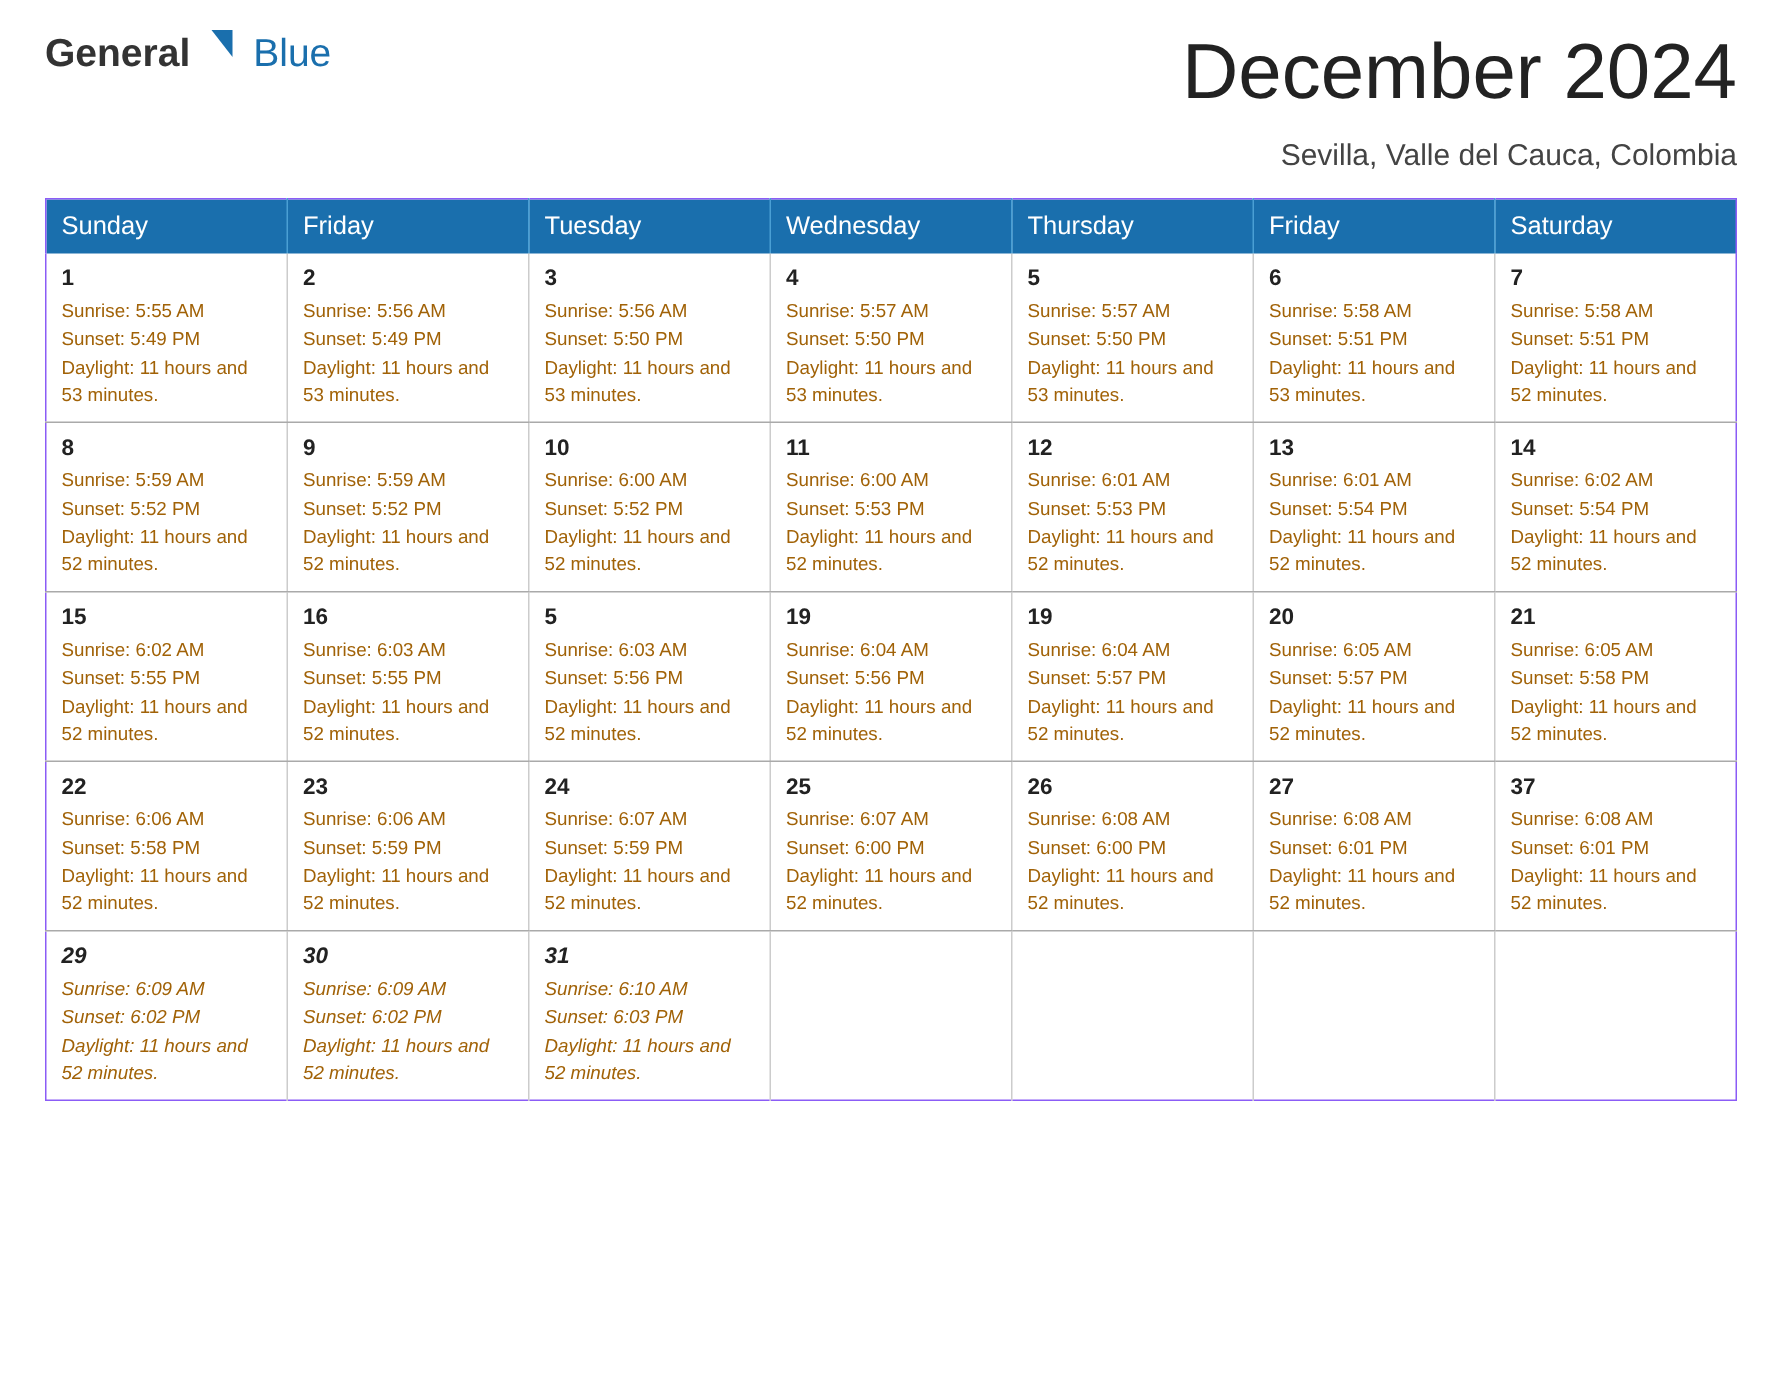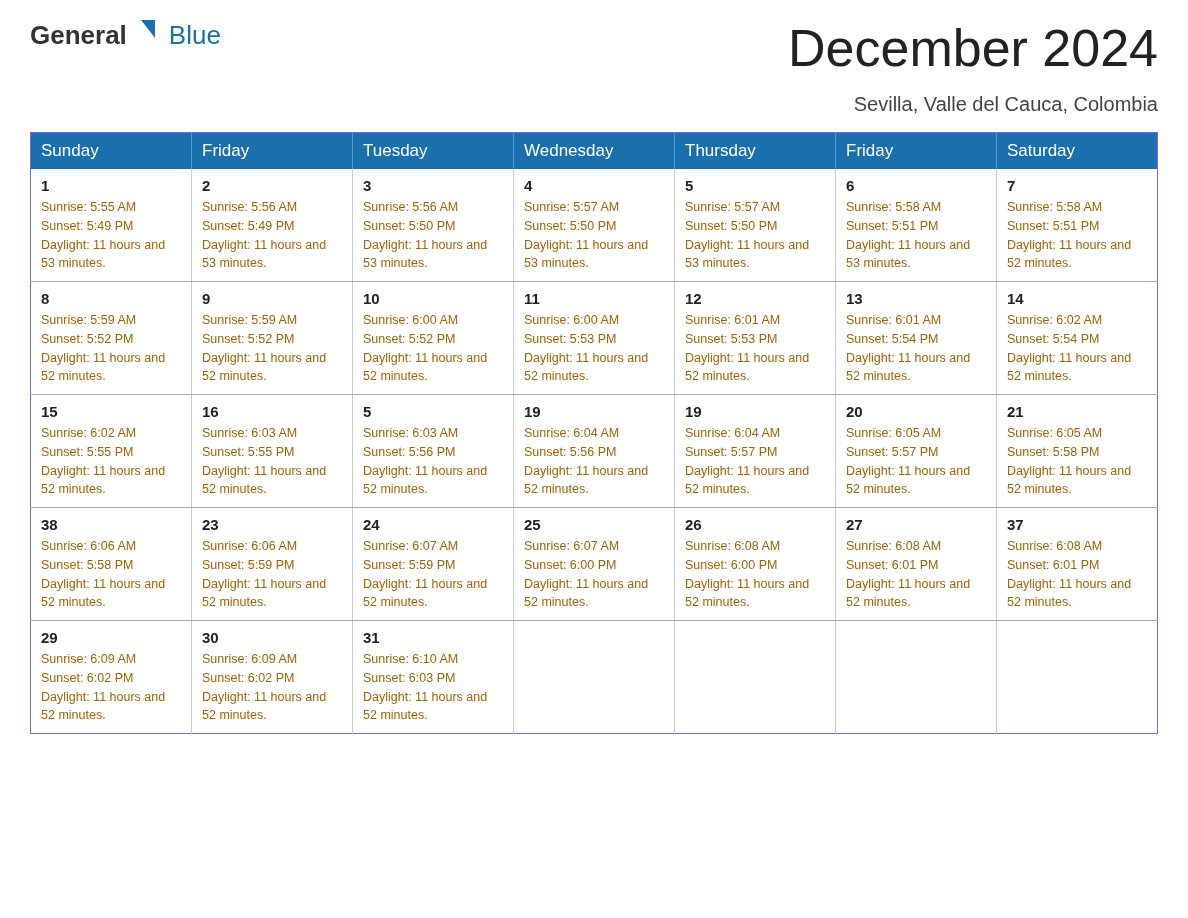--- a/index.html
+++ b/index.html
@@ -84,20 +84,21 @@
       width: calc(100% / 7);
       font-size: 13px;
       color: #333;
       min-height: 100px;
     }
     .calendar-table td:last-child {
       border-right: none;
     }
     .calendar-table tr:last-child td {
       border-bottom: none;
+      font-style: italic;
     }
     .day-number {
       font-size: 15px;
       font-weight: bold;
       color: #222;
       display: block;
       margin-bottom: 4px;
     }
     .day-info {
       font-size: 12.5px;
@@ -223,21 +224,21 @@
         <span class="day-number">20</span>
         <span class="day-info">Sunrise: 6:05 AM<br>Sunset: 5:57 PM<br>Daylight: 11 hours and 52 minutes.</span>
       </td>
         <td>
         <span class="day-number">21</span>
         <span class="day-info">Sunrise: 6:05 AM<br>Sunset: 5:58 PM<br>Daylight: 11 hours and 52 minutes.</span>
       </td>
       </tr>
       <tr>
         <td>
-        <span class="day-number">38</span>
+        <span class="day-number">22</span>
         <span class="day-info">Sunrise: 6:06 AM<br>Sunset: 5:58 PM<br>Daylight: 11 hours and 52 minutes.</span>
       </td>
         <td>
         <span class="day-number">23</span>
         <span class="day-info">Sunrise: 6:06 AM<br>Sunset: 5:59 PM<br>Daylight: 11 hours and 52 minutes.</span>
       </td>
         <td>
         <span class="day-number">24</span>
         <span class="day-info">Sunrise: 6:07 AM<br>Sunset: 5:59 PM<br>Daylight: 11 hours and 52 minutes.</span>
       </td>

